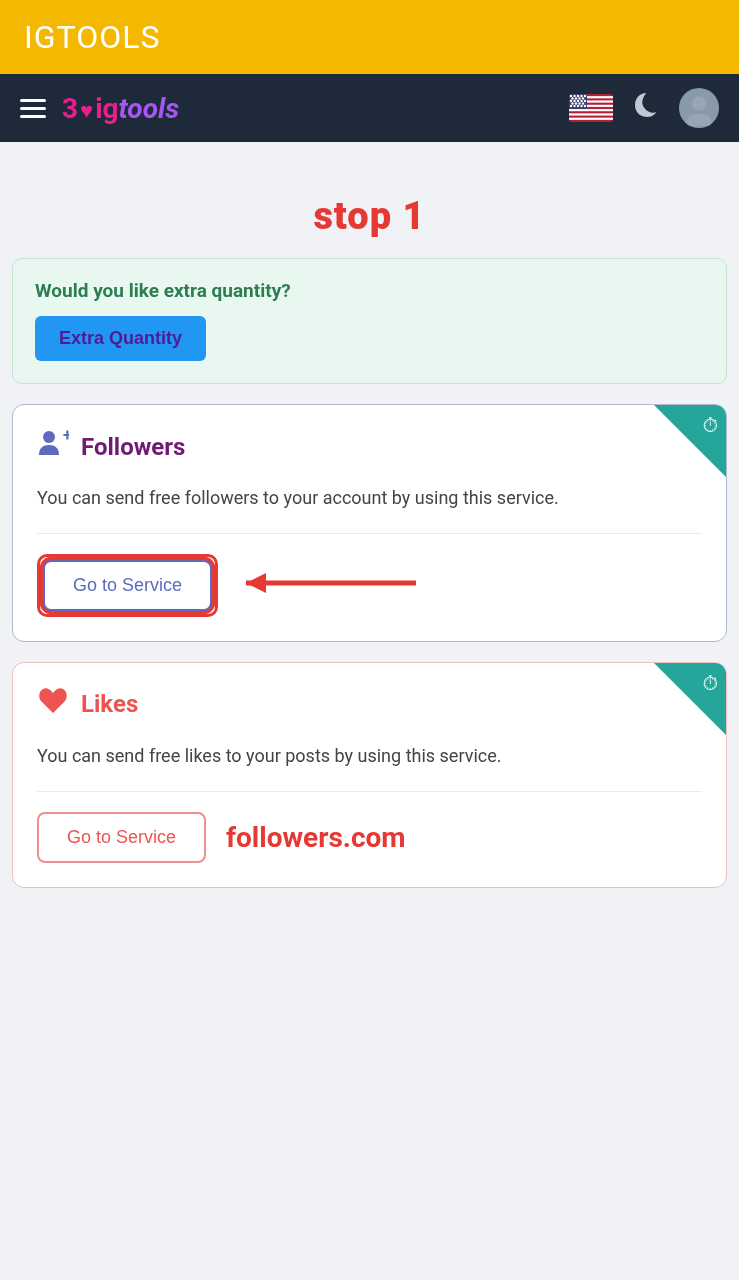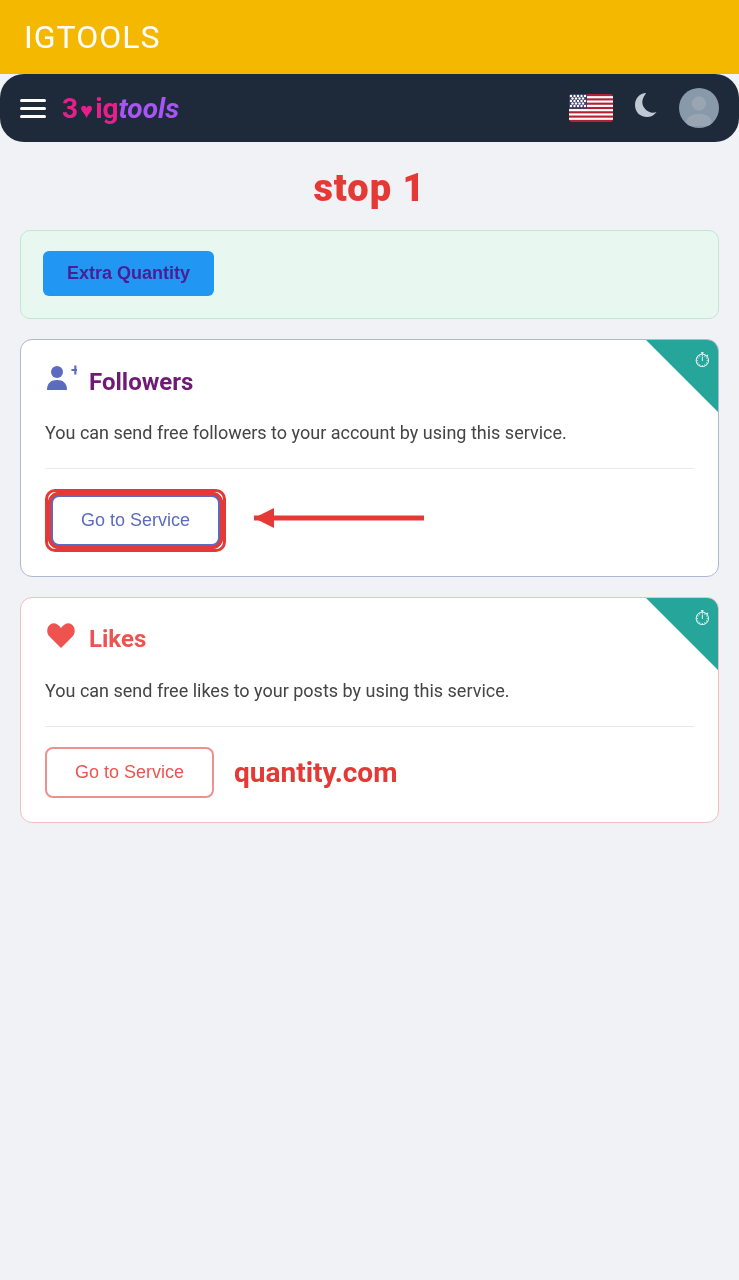--- a/index.html
+++ b/index.html
@@ -22,21 +22,20 @@
       letter-spacing: 1px;
     }
 
     
     .nav-bar {
       background: #1e2a3a;
       display: flex;
       align-items: center;
       padding: 14px 20px;
       gap: 16px;
-      border-radius: 24px;
     }
     .nav-hamburger {
       color: white;
       font-size: 26px;
       cursor: pointer;
       display: flex;
       flex-direction: column;
       gap: 5px;
     }
     .nav-hamburger span {
@@ -84,24 +83,25 @@
       background: #8899aa;
       display: flex;
       align-items: center;
       justify-content: center;
       overflow: hidden;
     }
     .avatar-icon svg { width: 36px; height: 36px; }
 
     
     .main-content {
-      padding: 24px 20px;
+      padding: 24px 12px;
       display: flex;
       flex-direction: column;
       gap: 20px;
+      margin-top: 28px;
     }
 
     
     .stop-label {
       text-align: center;
       font-size: 38px;
       font-weight: 900;
       color: #e53935;
       letter-spacing: 1px;
     }
@@ -346,20 +346,21 @@
       </svg>
     </div>
   </div>
 </nav>
 
 <div class="main-content">
 
   <div class="stop-label">stop 1</div>
 
   <div class="extra-quantity-banner">
+    <div class="extra-quantity-text">Would you like extra quantity?</div>
     <button class="extra-quantity-btn">Extra Quantity</button>
   </div>
 
   <div class="service-card followers-card">
     <div class="corner-ribbon">
       <div class="corner-ribbon-inner"></div>
       <span class="corner-ribbon-icon">⏱</span>
     </div>
     <div class="card-body">
       <div class="card-header">
@@ -400,18 +401,18 @@
           <svg width="32" height="32" viewBox="0 0 32 32">
             <path d="M16 28 L4 16 C1 12 2 6 6 4 C9 2 13 4 16 8 C19 4 23 2 26 4 C30 6 31 12 28 16 Z" fill="#ef5350"></path>
           </svg>
         </span>
         <span class="card-title likes-title">Likes</span>
       </div>
       <p class="card-desc">You can send free likes to your posts by using this service.</p>
       <hr class="card-divider">
       <div class="likes-footer-row">
         <button class="go-to-service-btn likes-btn">Go to Service</button>
-        <span class="watermark">quantity.com</span>
+        <span class="watermark">followers.com</span>
       </div>
     </div>
   </div>
 
 </div>
 
 </body></html>

